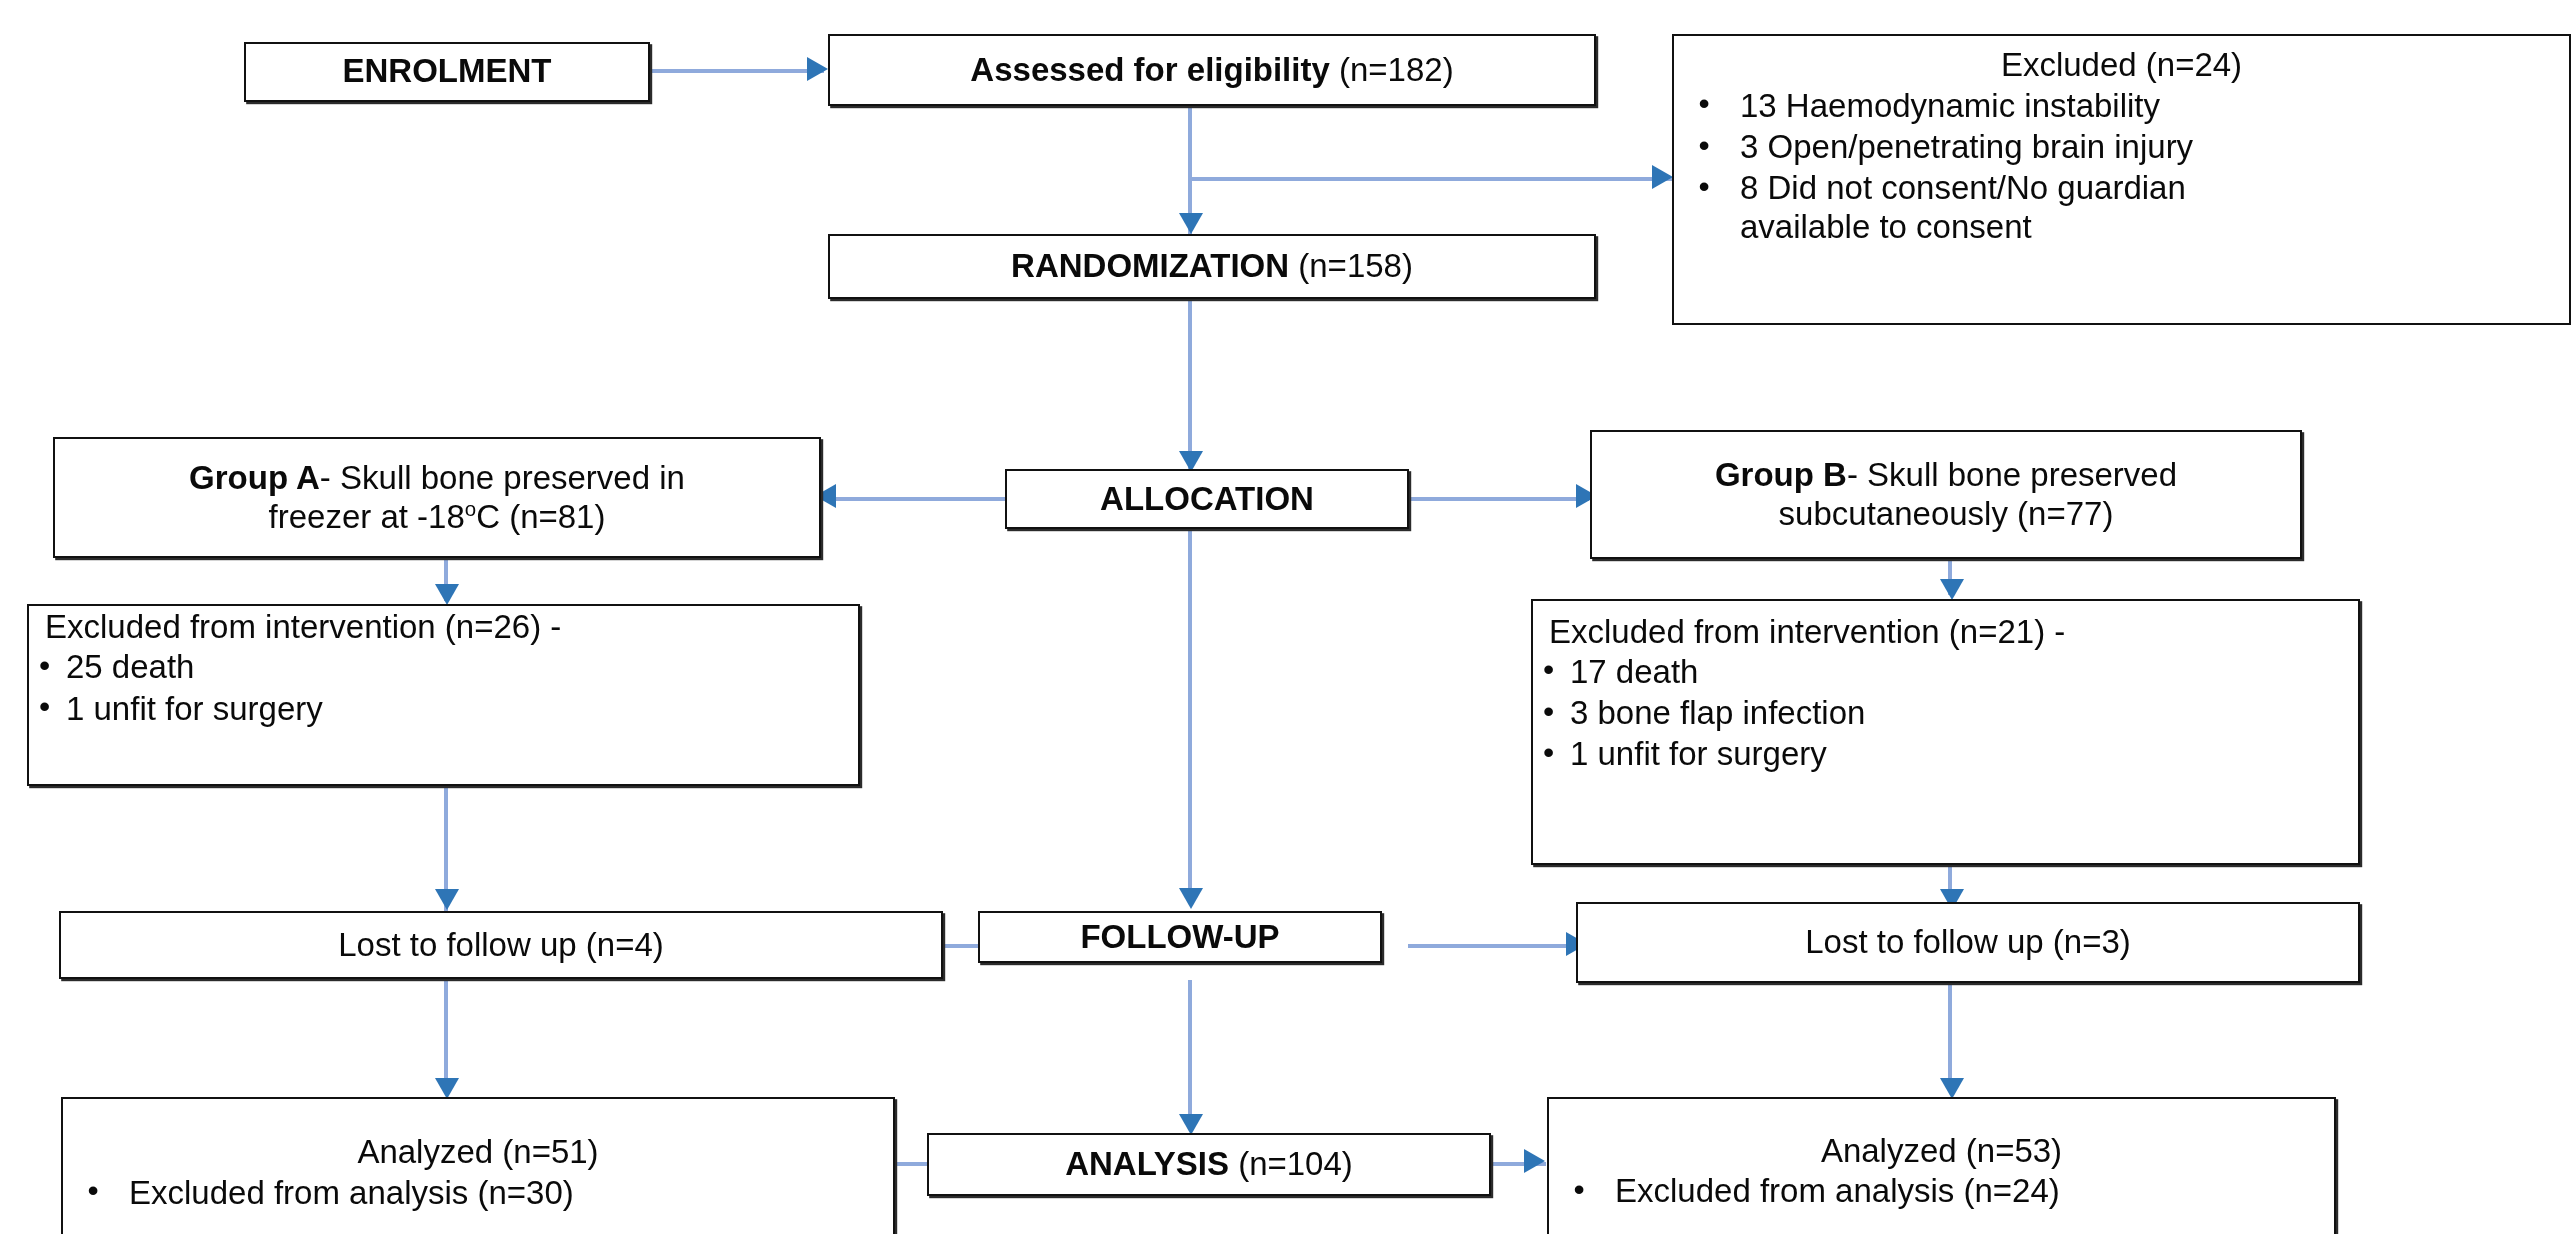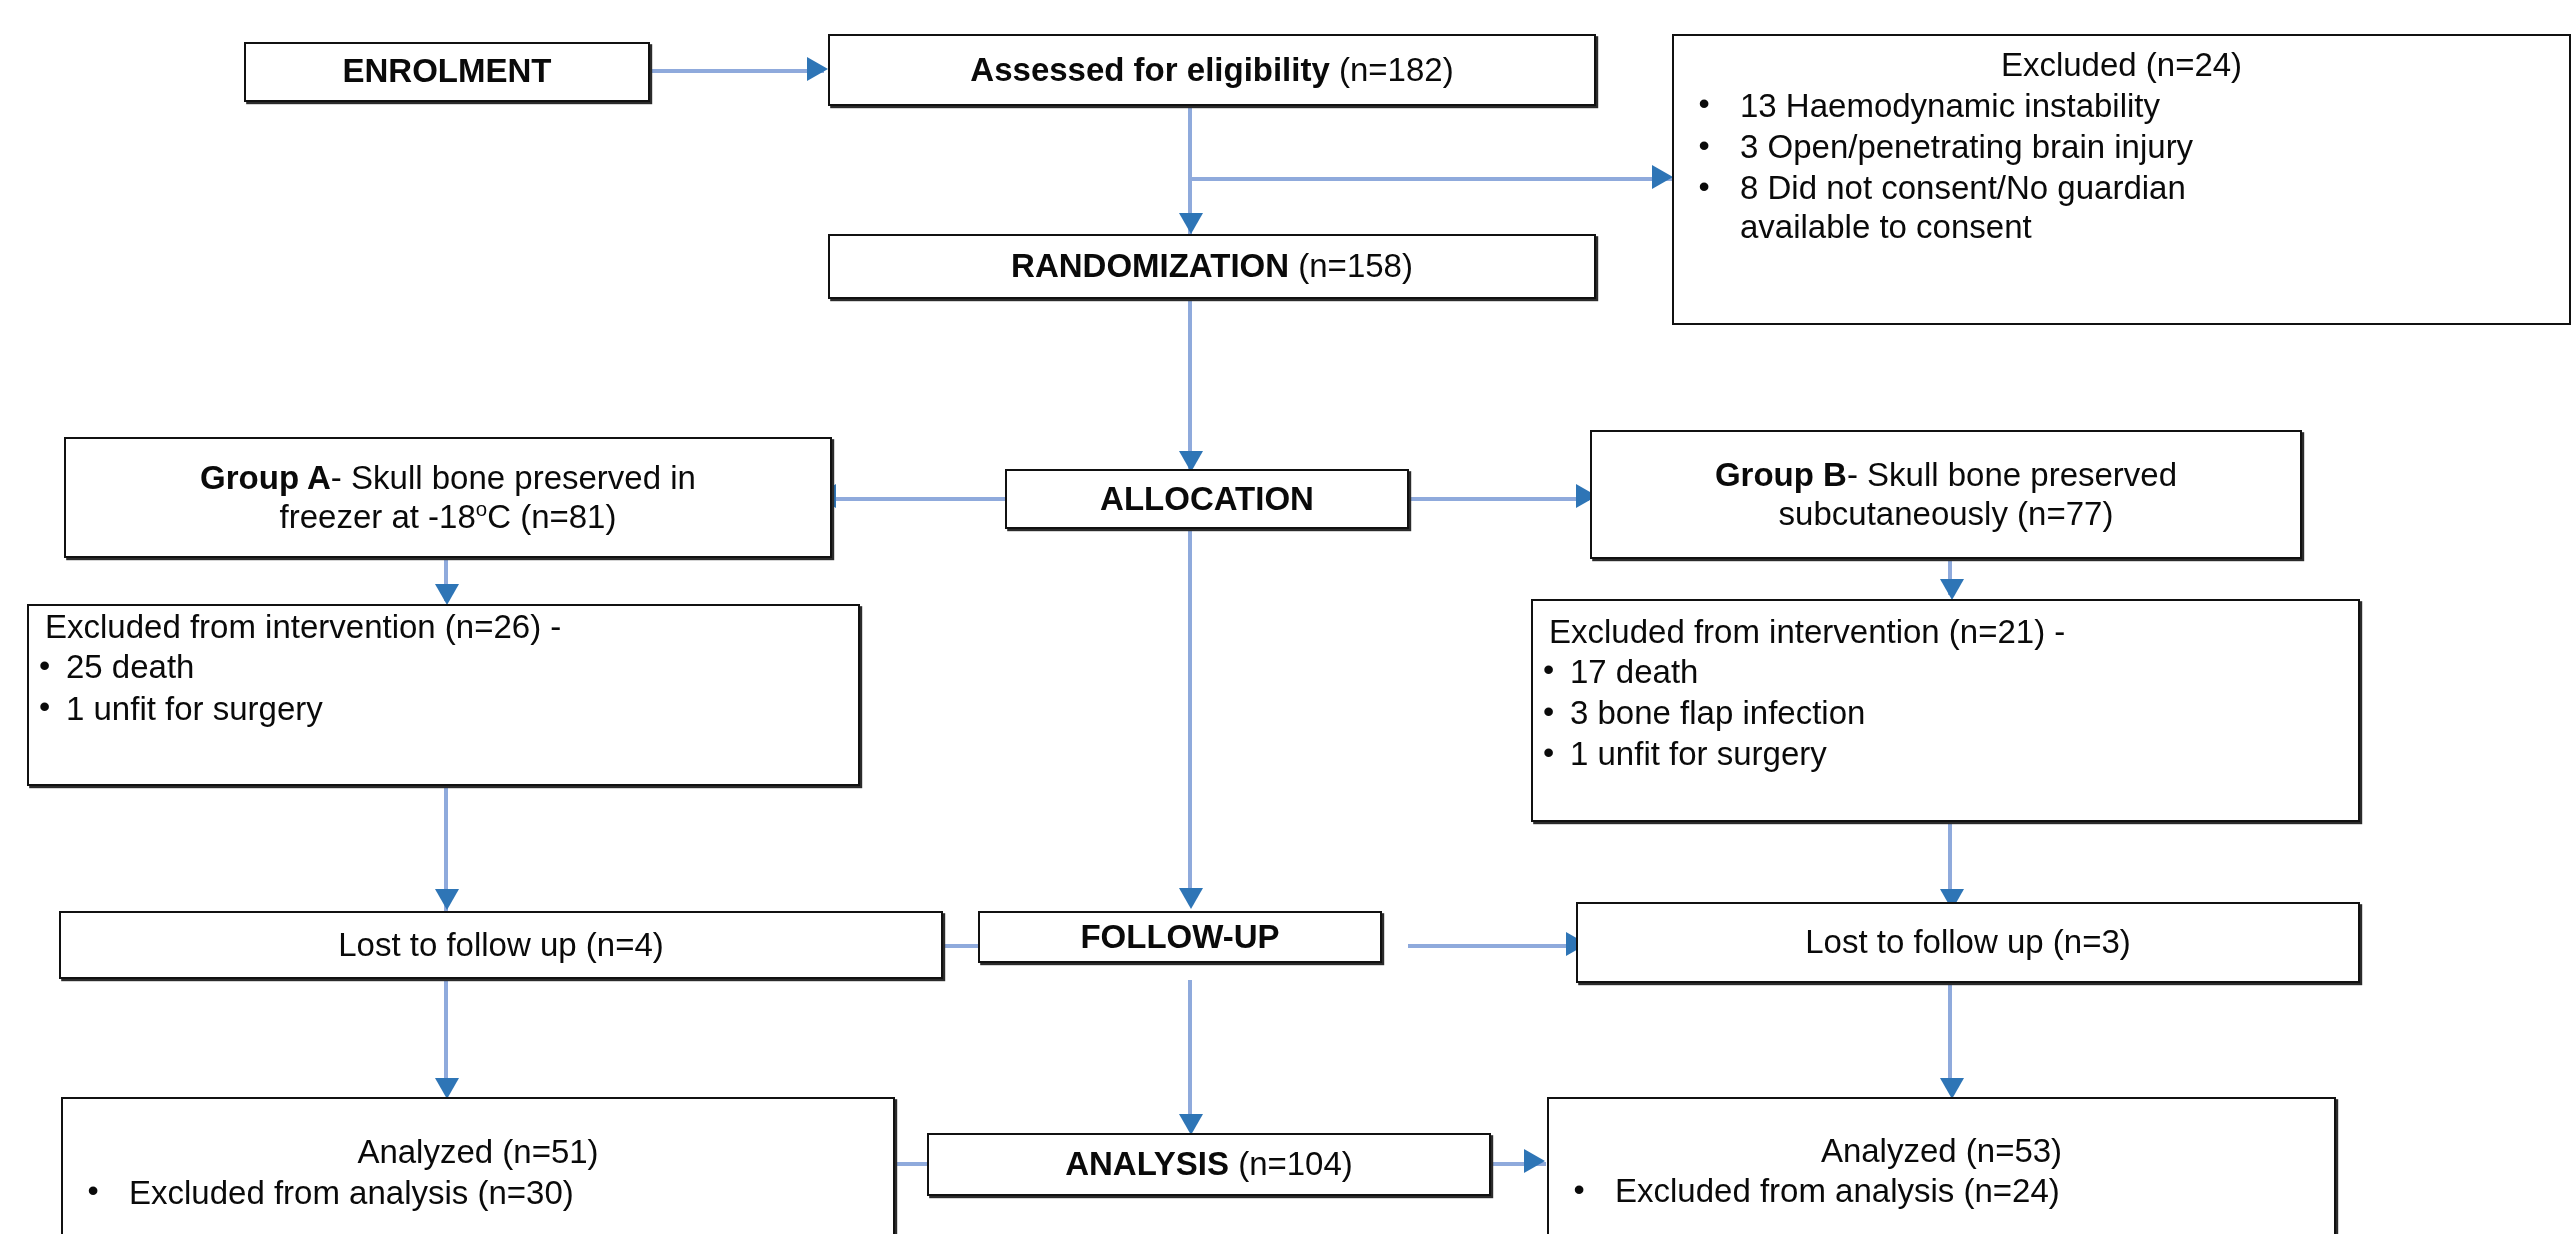--- a/index.html
+++ b/index.html
@@ -167,21 +167,21 @@
       <li><span>3 Open/penetrating brain injury</span></li>
       <li><span>8 Did not consent/No guardian</span></li>
     </ul>
     <div class="line" style="padding-left:66px;">available to consent</div>
   </div>
 
   <div class="box shadow" style="left:828px; top:214px; width:768px; height:65px;">
     <div class="line ctr"><span class="b">RANDOMIZATION</span><span> (n=158)</span></div>
   </div>
 
-  <div class="box shadow" style="left:64px; top:417px; width:768px; height:121px;">
+  <div class="box shadow" style="left:53px; top:417px; width:768px; height:121px;">
     <div class="line ctr"><span class="b">Group A</span><span>- Skull bone preserved in</span></div>
     <div class="line ctr"><span>freezer at -18</span><sup>o</sup><span>C (n=81)</span></div>
   </div>
 
   <div class="box shadow" style="left:1005px; top:449px; width:404px; height:60px;">
     <div class="line ctr b">ALLOCATION</div>
   </div>
 
   <div class="box shadow" style="left:1590px; top:410px; width:712px; height:129px;">
     <div class="line ctr"><span class="b">Group B</span><span>- Skull bone preserved</span></div>
@@ -189,21 +189,21 @@
   </div>
 
   <div class="box shadow" style="left:27px; top:584px; width:833px; height:182px; justify-content:flex-start; padding-top:2px;">
     <div class="line lft pad-lr">Excluded from intervention (n=26) -</div>
     <ul class="bullets">
       <li><span>25 death</span></li>
       <li><span>1 unfit for surgery</span></li>
     </ul>
   </div>
 
-  <div class="box shadow" style="left:1531px; top:579px; width:829px; height:223px; justify-content:flex-start; padding-top:11.5px;">
+  <div class="box shadow" style="left:1531px; top:579px; width:829px; height:266px; justify-content:flex-start; padding-top:11.5px;">
     <div class="line lft pad-lr">Excluded from intervention (n=21) -</div>
     <ul class="bullets">
       <li><span>17 death</span></li>
       <li><span>3 bone flap infection</span></li>
       <li><span>1 unfit for surgery</span></li>
     </ul>
   </div>
 
   <div class="box shadow" style="left:59px; top:891px; width:884px; height:68px;">
     <div class="line ctr">Lost to follow up (n=4)</div>

